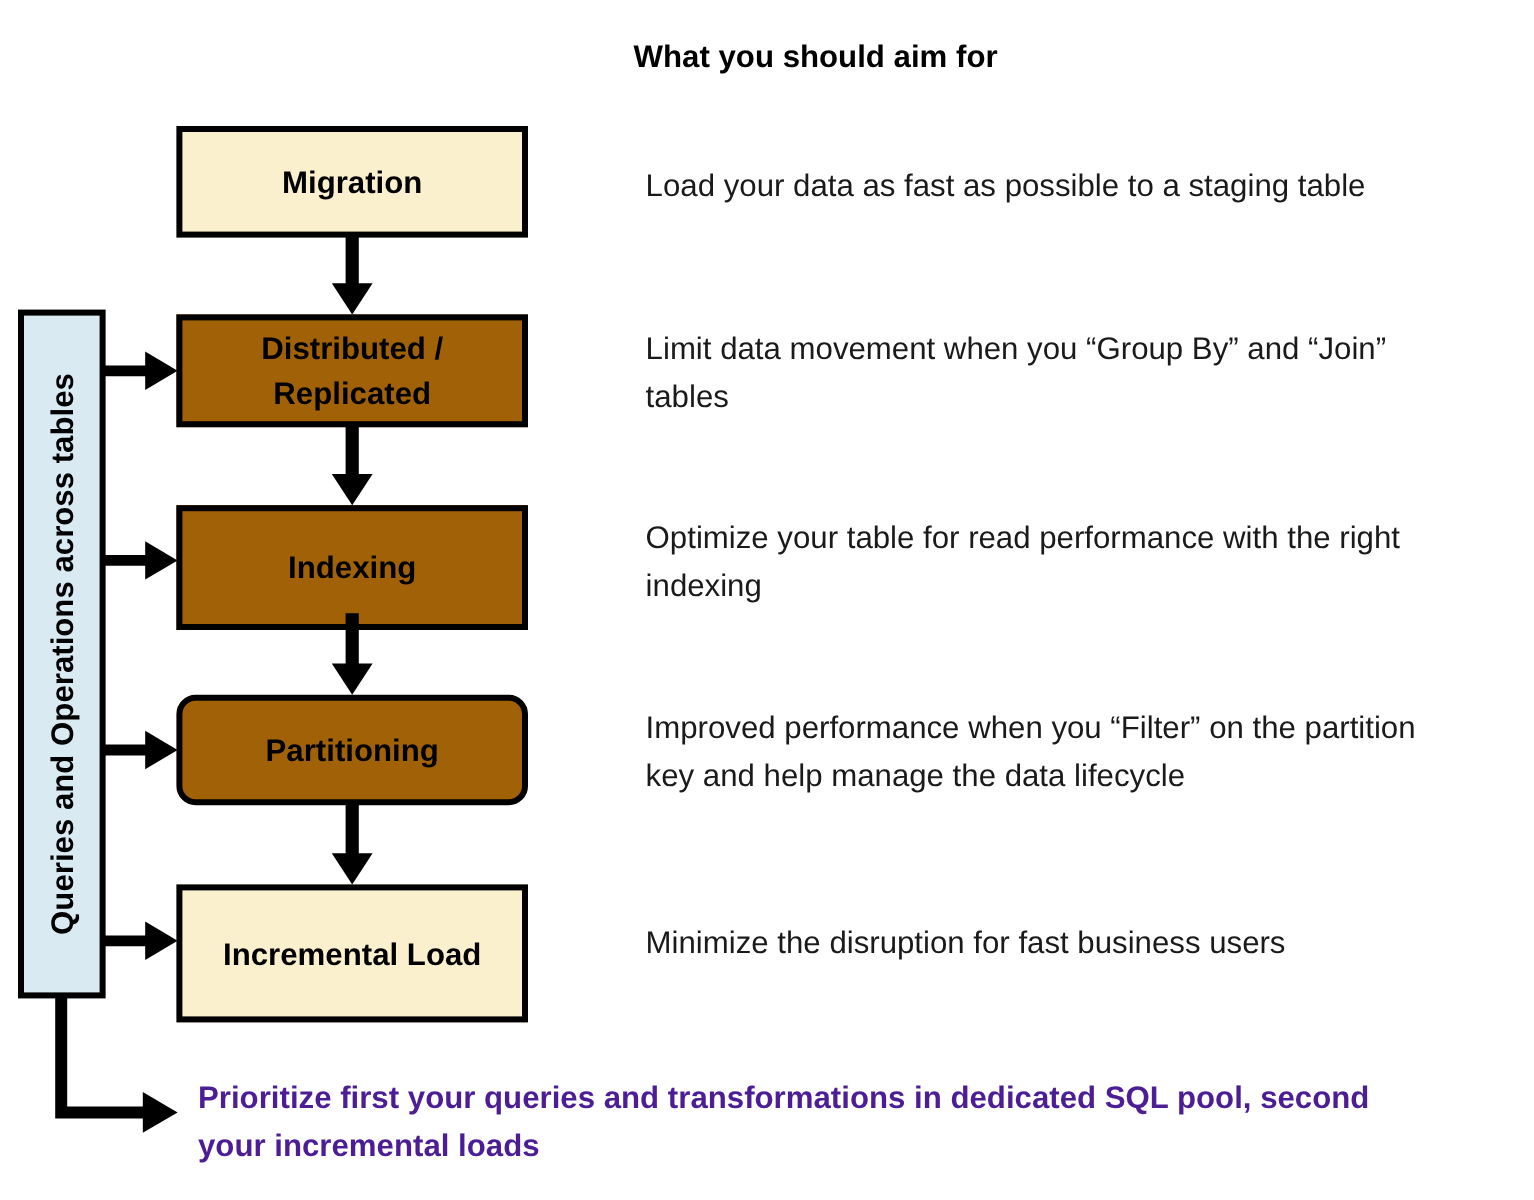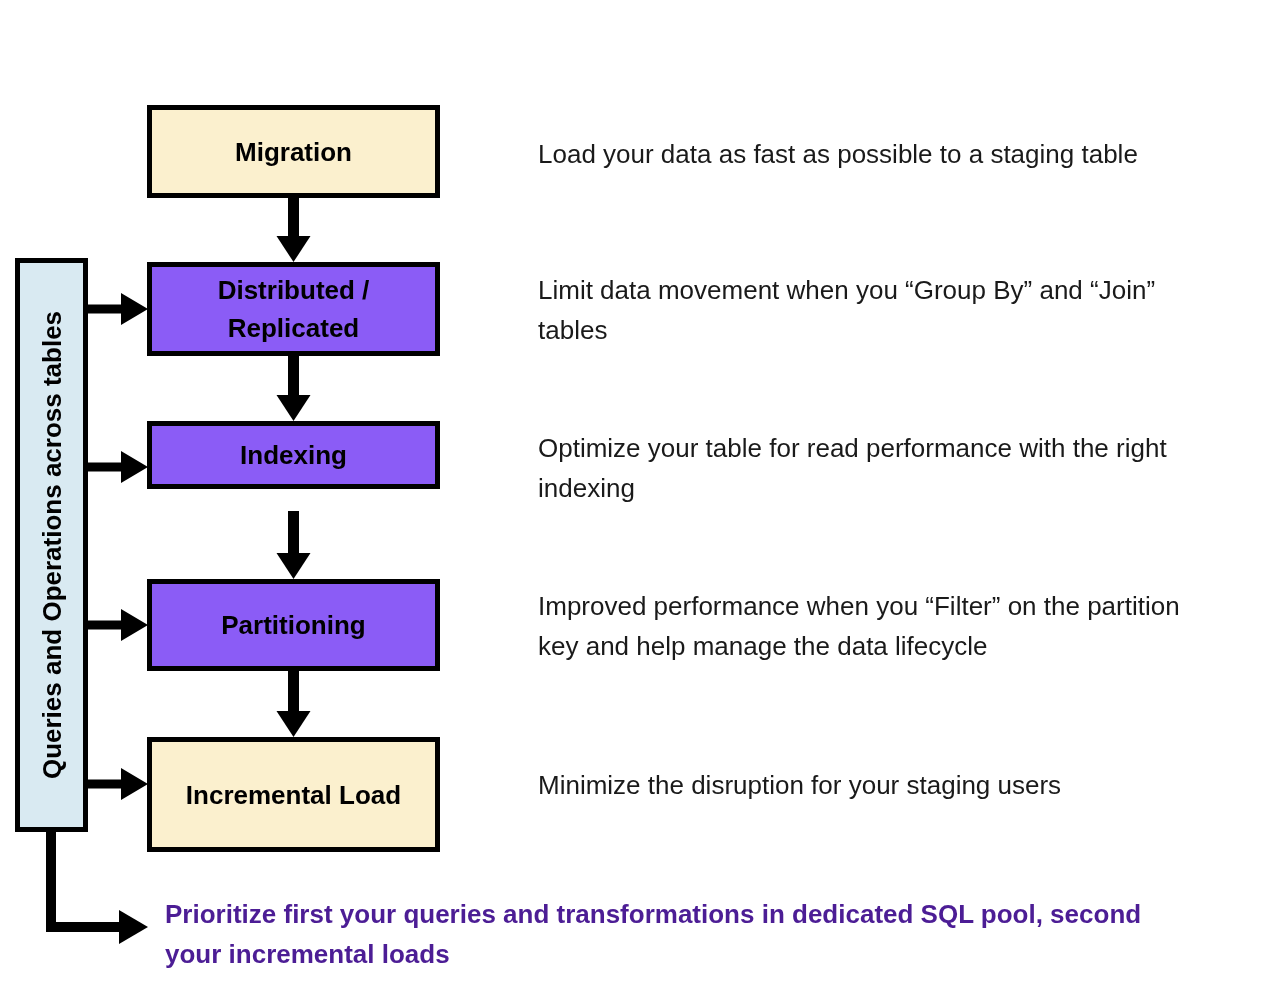--- a/index.html
+++ b/index.html
@@ -56,25 +56,25 @@
     align-items: center;
     justify-content: center;
     text-align: center;
     font-size: 26px;
     font-weight: bold;
     color: #000000;
     line-height: 38px;
     padding: 0 14px;
   }
   .fill-cream { background: #FBF0CE; }
-  .fill-green { background: #8b5cf6; }
+  .fill-green { background: #a16207; }
   .box-0 { top: 105px; height: 93px; }
   .box-1 { top: 262px; height: 94px; }
-  .box-2 { top: 421px; height: 68px; }
-  .box-3 { top: 579px; height: 92px; }
+  .box-2 { top: 421px; height: 104px; }
+  .box-3 { top: 579px; height: 92px; border-radius: 16px; }
   .box-4 { top: 737px; height: 115px; }
   
   .desc {
     position: absolute;
     left: 521px;
     font-size: 26px;
     line-height: 40px;
     color: #1a1a1a;
     margin-left: 17px;
   }
@@ -98,20 +98,21 @@
     left: 0;
     top: 0;
     pointer-events: none;
   }
 </style>
 </head>
 <body>
 
 <div class="canvas">
 
+  <div class="title">What you should aim for</div>
 
   <div class="sidebar">
     <span class="sidebar-label">Queries and Operations across tables</span>
   </div>
 
   <div class="step-box box-0 fill-cream">
     <span>Migration</span>
   </div>
   <div class="step-box box-1 fill-green">
     <span>Distributed / Replicated</span>
@@ -123,21 +124,21 @@
     <span>Partitioning</span>
   </div>
   <div class="step-box box-4 fill-cream">
     <span>Incremental Load</span>
   </div>
 
   <div class="desc desc-0">Load your data as fast as possible to a staging table</div>
   <div class="desc desc-2">Optimize your table for read performance with the right indexing</div>
   <div class="desc desc-1">Limit data movement when you “Group By” and “Join” tables</div>
   <div class="desc desc-3">Improved performance when you “Filter” on the partition key and help manage the data lifecycle</div>
-  <div class="desc desc-4">Minimize the disruption for your staging users</div>
+  <div class="desc desc-4">Minimize the disruption for fast business users</div>
 
   <div class="footer-note">Prioritize first your queries and transformations in dedicated SQL pool, second your incremental loads</div>
 
   <svg class="arrows" width="1278" height="1000" viewBox="0 0 1278 1000">
 
     <g>
       <line x1="293.5" y1="195" x2="293.5" y2="238" stroke="#000" stroke-width="11"></line>
       <polygon points="276.5,236 310.5,236 293.5,262" fill="#000"></polygon>
     </g>
     <g>

